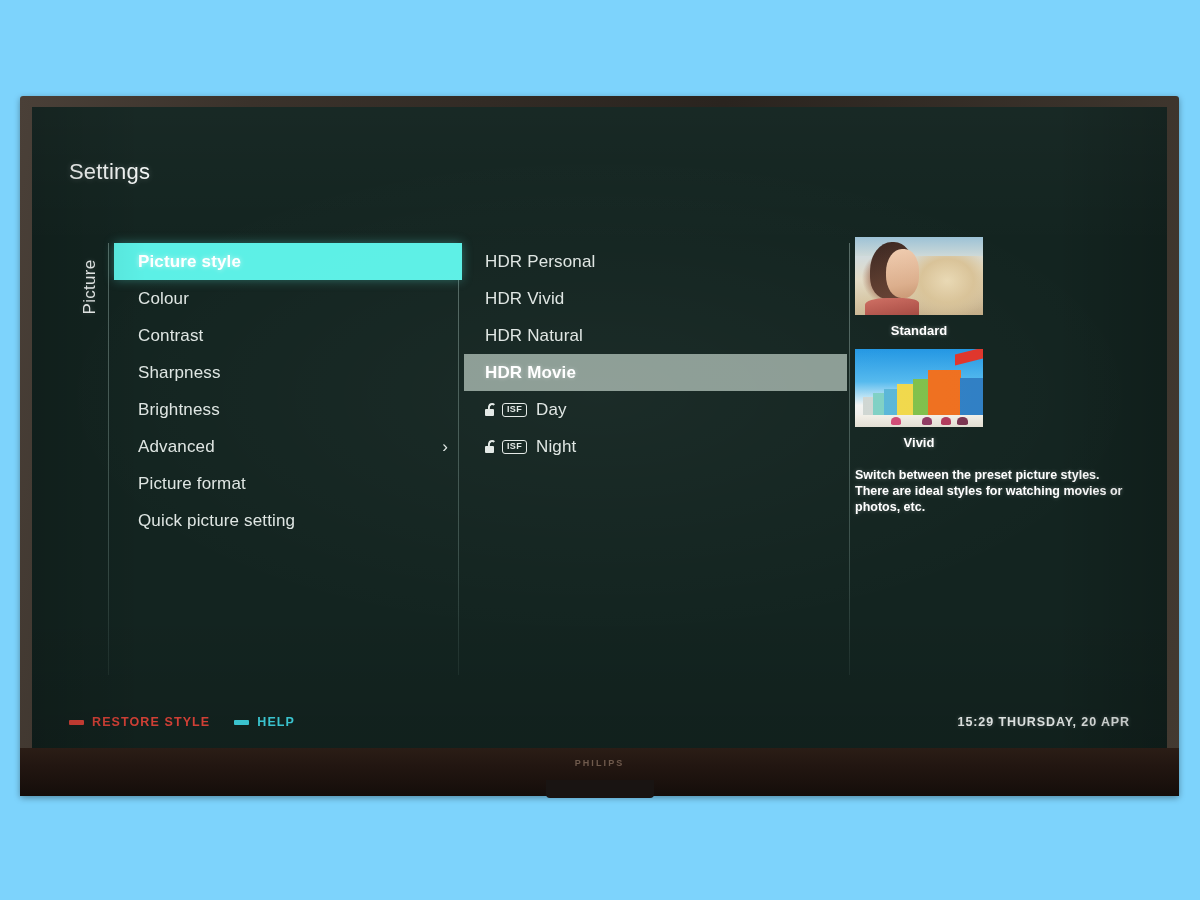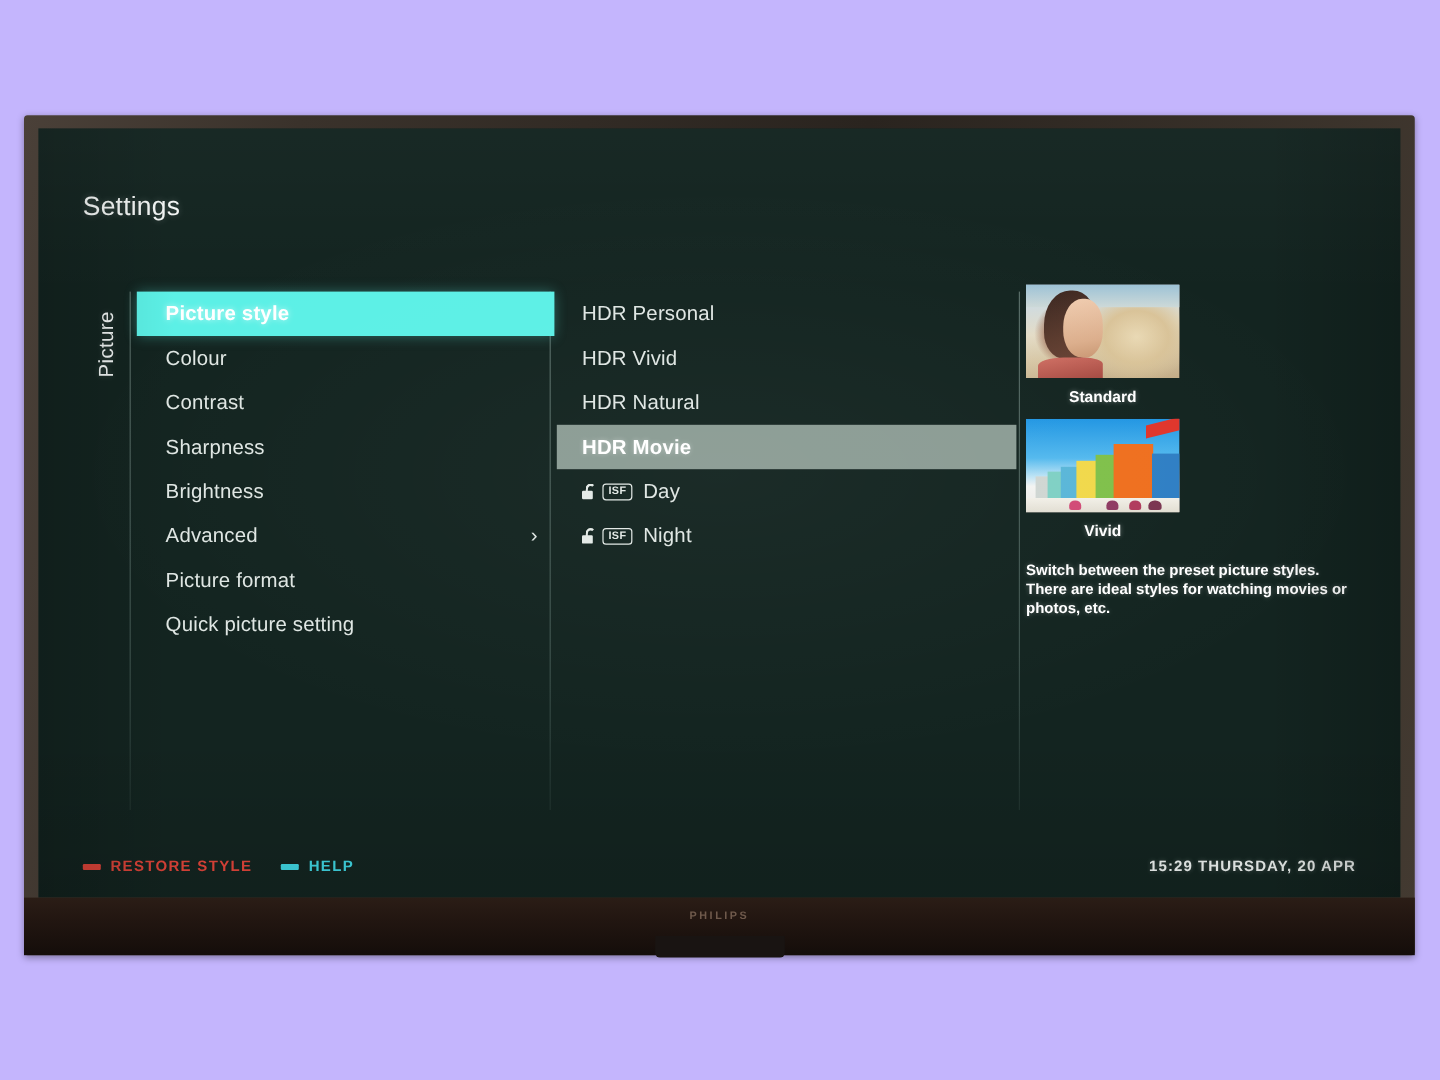--- a/index.html
+++ b/index.html
@@ -9,21 +9,21 @@
     height: 900px;
     background: #ffffff;
     font-family: "Liberation Sans", sans-serif;
     overflow: hidden;
   }
 
   #stage {
     position: relative;
     width: 1200px;
     height: 900px;
-    background: #c4b5fd;
+    background: #7dd3fc;
   }
 
   
   .tv-frame {
     position: absolute;
     left: 20px;
     top: 96px;
     width: 1159px;
     height: 700px;
     background: linear-gradient(100deg, #4a4038 0%, #3a322b 18%, #2a241f 55%, #433a31 100%);

